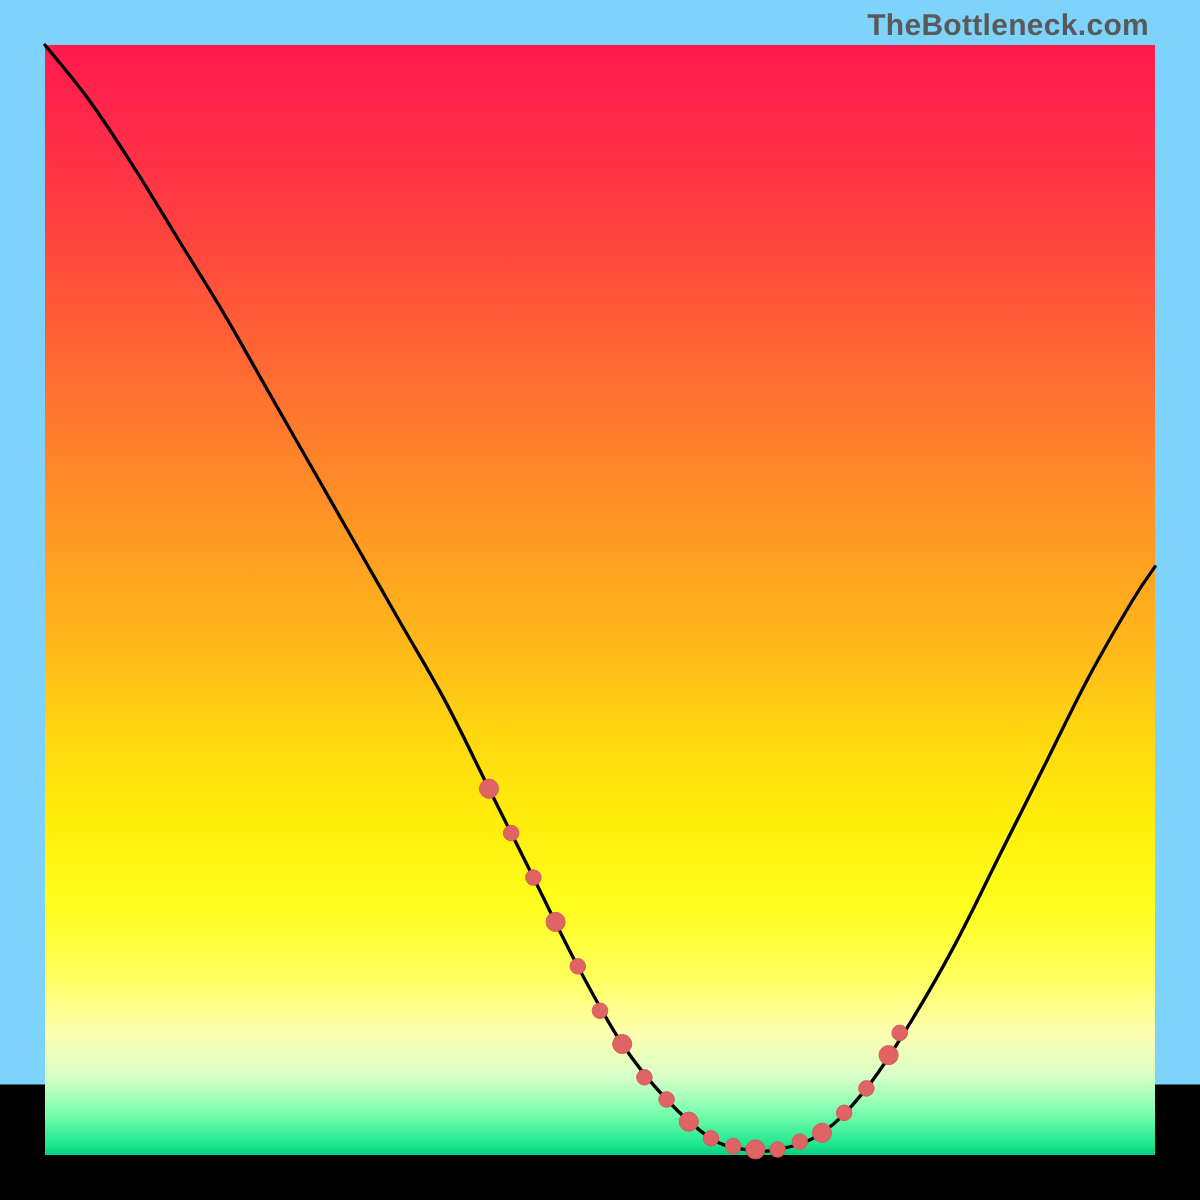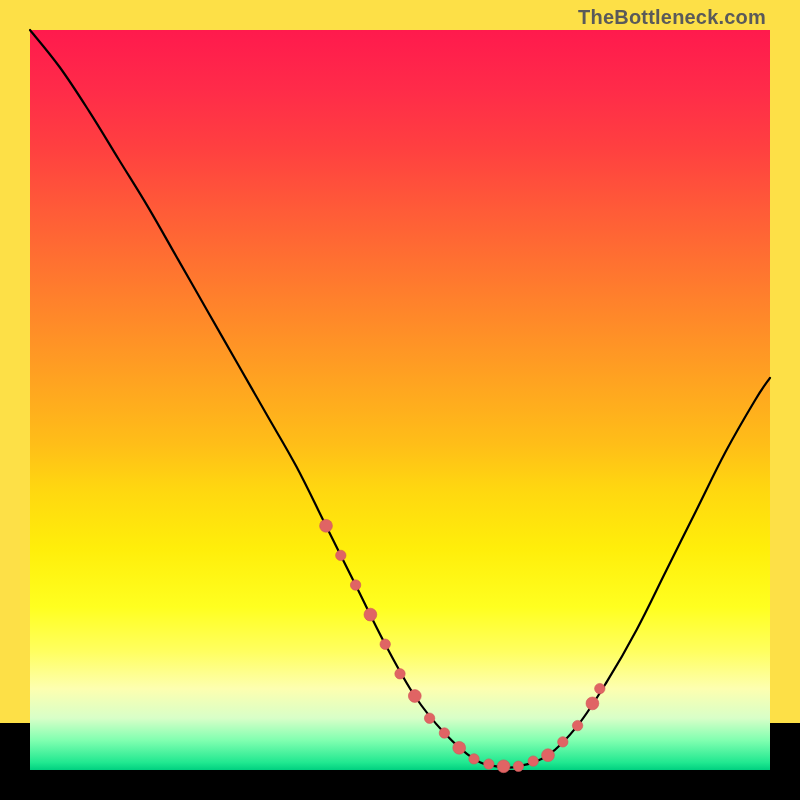--- a/index.html
+++ b/index.html
@@ -1,21 +1,21 @@
 <!DOCTYPE html>
 <html><head>
 <meta charset="utf-8">
 <style>
   * { margin: 0; padding: 0; box-sizing: border-box; }
   html, body { width: 800px; height: 800px; overflow: hidden; background: #000; }
   .frame {
     position: relative;
     width: 800px;
     height: 723px;
-    background: #fde047;
+    background: #7dd3fc;
   }
   .plot-area {
     position: absolute;
     left: 30px;
     top: 30px;
     width: 740px;
     height: 740px;
     background: linear-gradient(to bottom,
       #ff1a4d 0%,
       #ff2b49 8%,

